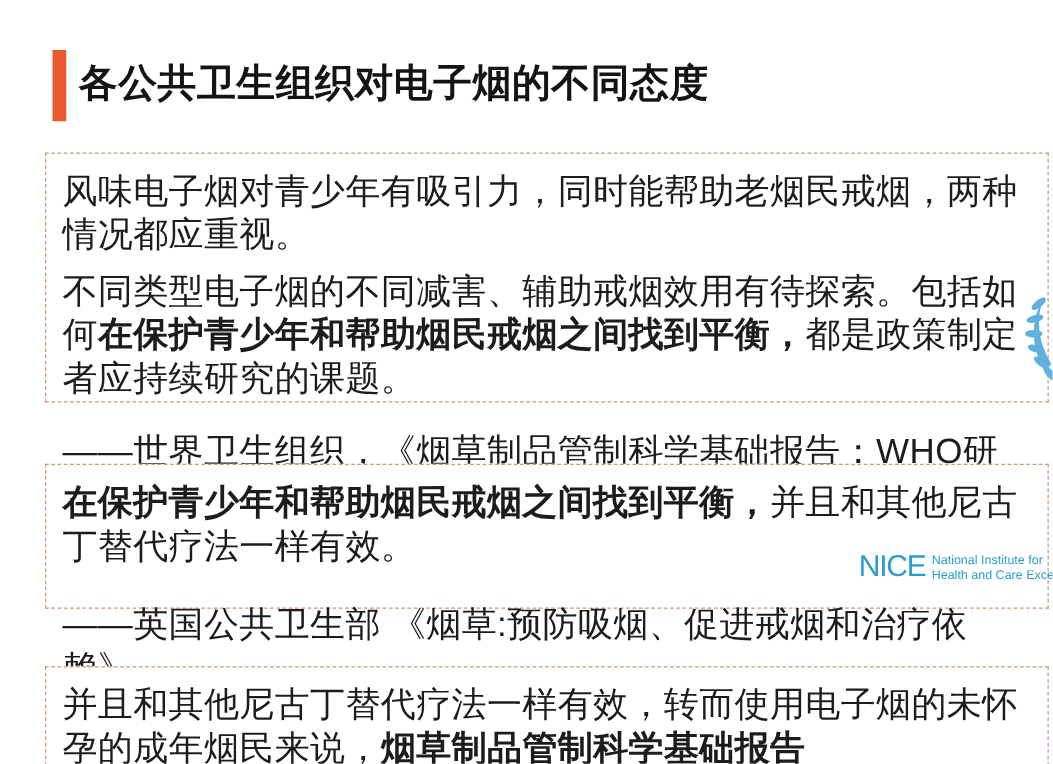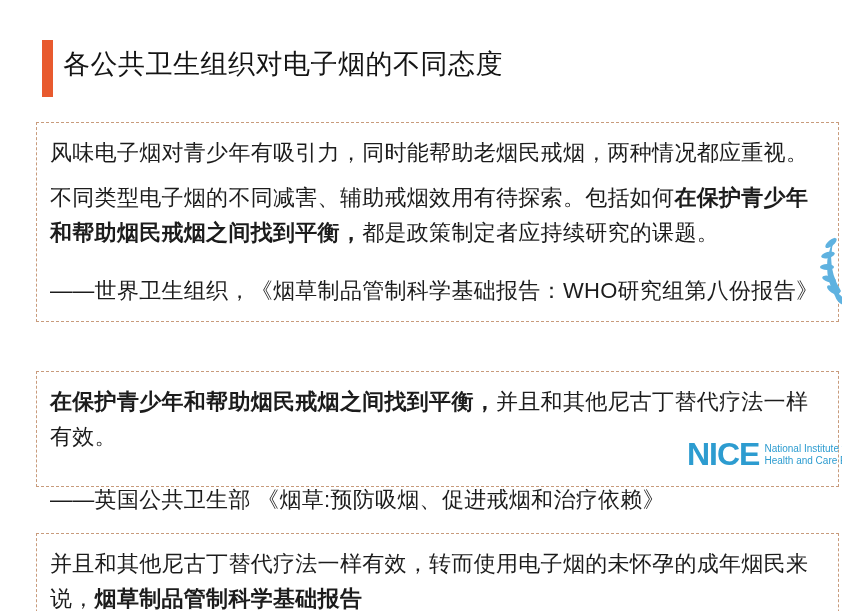--- a/index.html
+++ b/index.html
@@ -17,22 +17,22 @@
   .accent-bar {
     position: absolute;
     left: 42px; top: 40px;
     width: 11px; height: 57px;
     background: var(--accent, #e85a2e);
   }
   .page-title {
     position: absolute;
     left: 63px; top: 46px;
     margin: 0;
-    font-size: 27px;
-    font-weight: 400;
+    font-size: 31px;
+    font-weight: 700;
     letter-spacing: 0.5px;
     color: #141414;
     white-space: nowrap;
   }
 
   
   .quote-box {
     position: absolute;
     left: 36px;
     width: 803px;
@@ -40,21 +40,21 @@
     border: 1px dashed var(--border, #c89b7c);
     padding: 12px 14px 0 13px;
     background: #ffffff;
   }
   .box-0 { top: 122px; height: 200px; }
   .box-1 { top: 371px; height: 116px; }
   .box-2 { top: 533px; height: 110px; }
 
   .quote-para, .quote-attr {
     margin: 0;
-    font-size: 22px;
+    font-size: 28px;
     line-height: 35px;
     letter-spacing: 0.3px;
     color: #1c1c1c;
   }
   .quote-para + .quote-para { margin-top: 10px; }
   .box-0 .quote-attr { margin-top: 23px; }
   .box-1 .quote-attr { margin-top: 28px; }
   .quote-para .b { font-weight: 700; }
 
   
@@ -68,22 +68,22 @@
   
   .nice-logo {
     position: absolute;
     left: 650px; top: 68px;
     width: 260px;
     display: flex;
     align-items: flex-start;
     white-space: nowrap;
   }
   .nice-word {
-    font-size: 32px;
-    font-weight: 700;
+    font-size: 24px;
+    font-weight: 400;
     line-height: 28px;
     color: var(--nice-blue, #2d9cd0);
     letter-spacing: -1px;
   }
   .nice-tagline {
     margin-left: 5px;
     margin-top: 3px;
     font-size: 10px;
     line-height: 11.5px;
     color: var(--nice-blue, #2d9cd0);

